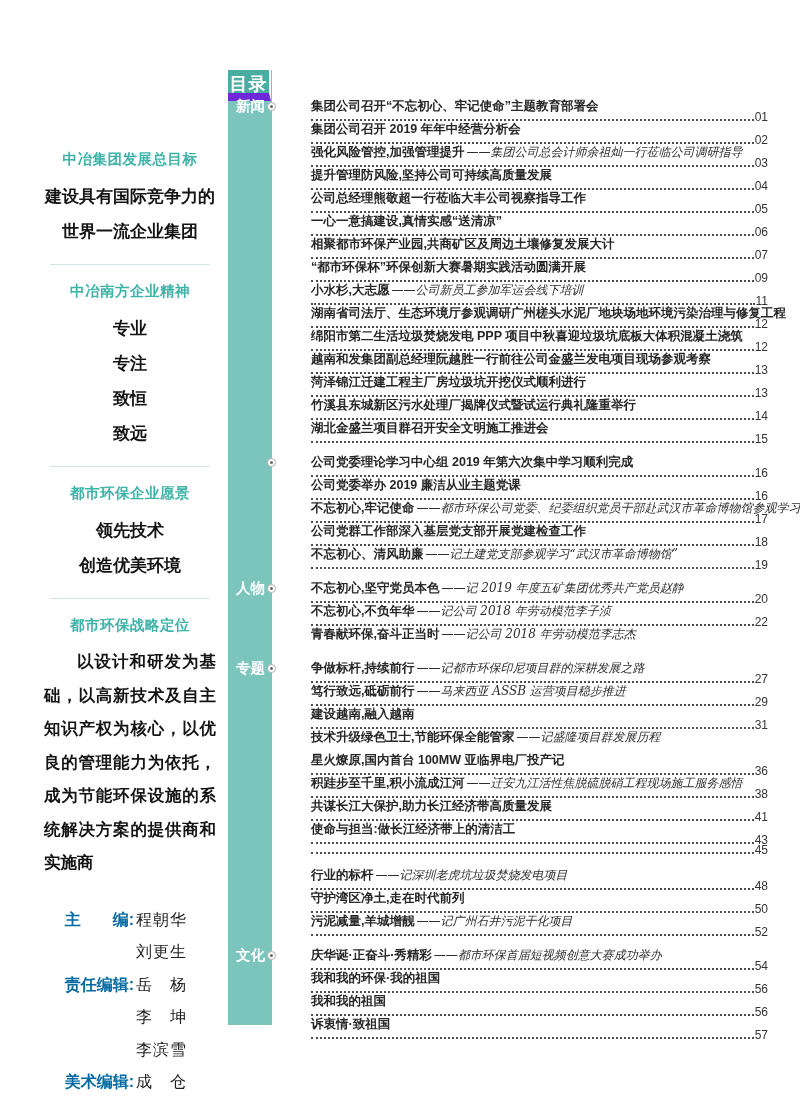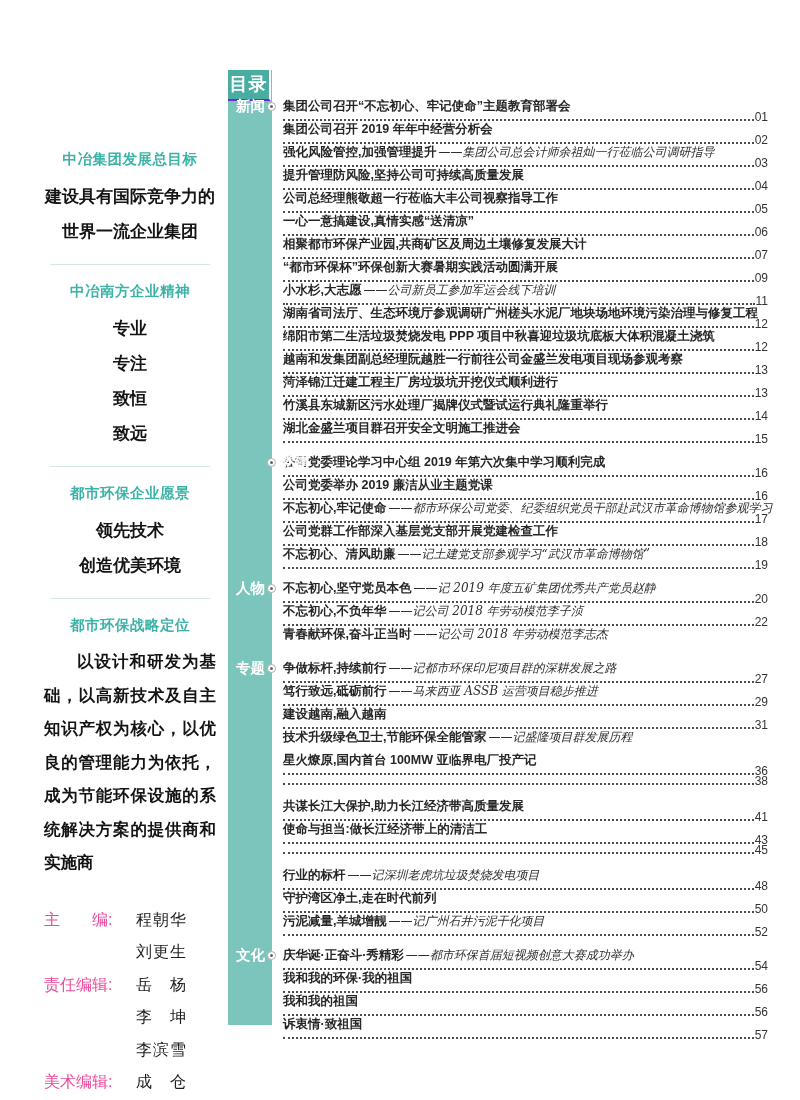--- a/index.html
+++ b/index.html
@@ -10,38 +10,38 @@
   .sidebar{position:absolute;left:44px;top:150px;width:172px;text-align:center;}
   .sb-block{margin-bottom:4px;}
   .sb-heading{font-size:14.5px;font-weight:bold;color:#3db3a8;margin-bottom:10px;letter-spacing:.5px;}
   .sb-line{font-family:"DejaVu Serif","Liberation Serif",serif;font-size:17px;font-weight:bold;
            color:#141414;line-height:35px;}
   .sb-para{font-family:Liberation Serif, serif;font-size:16.5px;font-weight:bold;
            color:#141414;line-height:33.5px;text-align:justify;text-indent:2em;}
   .divider{border-top:1px solid #cfe9e6;margin:15px 6px 17px;}
   .editors{margin-top:24px;}
   .ed-row{display:flex;line-height:32.5px;font-size:16px;}
-  .ed-label{width:90px;text-align:left;color:#ec4899;font-weight:normal;white-space:pre;flex:none;}
+  .ed-label{width:90px;text-align:right;color:#0369a1;font-weight:bold;white-space:pre;flex:none;}
   .ed-name{flex:1;text-align:left;color:#1c1c1c;padding-left:2px;letter-spacing:1px;font-weight:500;}
 
   
   .tocbar{position:absolute;left:228px;top:70px;width:44px;height:955px;background:#7cc5bc;}
   .toc-header{position:absolute;left:228px;top:70px;width:43px;height:31px;box-sizing:border-box;
-              background:#49ada1;border-right:2px solid #fff;border-bottom:2px solid #6d28d9;
+              background:#49ada1;border-right:2px solid #fff;border-bottom:8px solid #6d28d9;
               color:#fff;font-weight:bold;font-size:18px;line-height:29px;text-align:center;letter-spacing:1px;}
   .bar-label{position:absolute;left:228px;width:37px;text-align:right;color:#fff;
              font-weight:bold;font-size:14.5px;line-height:15px;}
   .bar-marker{position:absolute;left:267px;width:7px;height:7px;border:1px solid #b0b0b0;
               border-radius:50%;background:#fff;}
   .bar-marker::after{content:'';position:absolute;left:2px;top:2px;width:3px;height:3px;
               border-radius:50%;background:#5a6b6a;}
 
   
   .toc-content{position:absolute;left:283px;top:100px;width:485px;}
-  .toc-section{margin-bottom:11px;}
+  .toc-section{margin-bottom:11px;margin-left:28px;}
   .toc-item{height:23px;}
   .t-line{height:13px;font-size:12.5px;line-height:13.5px;white-space:nowrap;overflow:visible;}
   .t-main{font-weight:bold;color:#262626;}
   .t-sub{font-family:"DejaVu Serif","Liberation Serif",serif;font-style:italic;
          font-size:12px;color:#2e2e2e;margin-left:2px;font-weight:500;}
   .leader{display:flex;height:10px;align-items:flex-end;}
   .dots{flex:1;border-bottom:2px dotted #4d4d4d;margin-bottom:2px;}
   .page-num{font-size:12px;line-height:11px;margin-left:1px;color:#333;flex:none;}
 </style>
 </head>
@@ -296,20 +296,21 @@
           <div class="t-line"><span class="t-main">技术升级绿色卫士,节能环保全能管家</span><span class="t-sub">——记盛隆项目群发展历程</span></div>
         </div>
         <div class="toc-item">
           <div class="t-line"><span class="t-main">星火燎原,国内首台 100MW 亚临界电厂投产记</span></div>
           <div class="leader">
             <span class="dots"></span>
             <span class="page-num">36</span>
           </div>
         </div>
         <div class="toc-item">
+          <div class="t-line"><span class="t-main">积跬步至千里,积小流成江河</span><span class="t-sub">——迁安九江活性焦脱硫脱硝工程现场施工服务感悟</span></div>
           <div class="leader">
             <span class="dots"></span>
             <span class="page-num">38</span>
           </div>
         </div>
         <div class="toc-item">
           <div class="t-line"><span class="t-main">共谋长江大保护,助力长江经济带高质量发展</span></div>
           <div class="leader">
             <span class="dots"></span>
             <span class="page-num">41</span>

